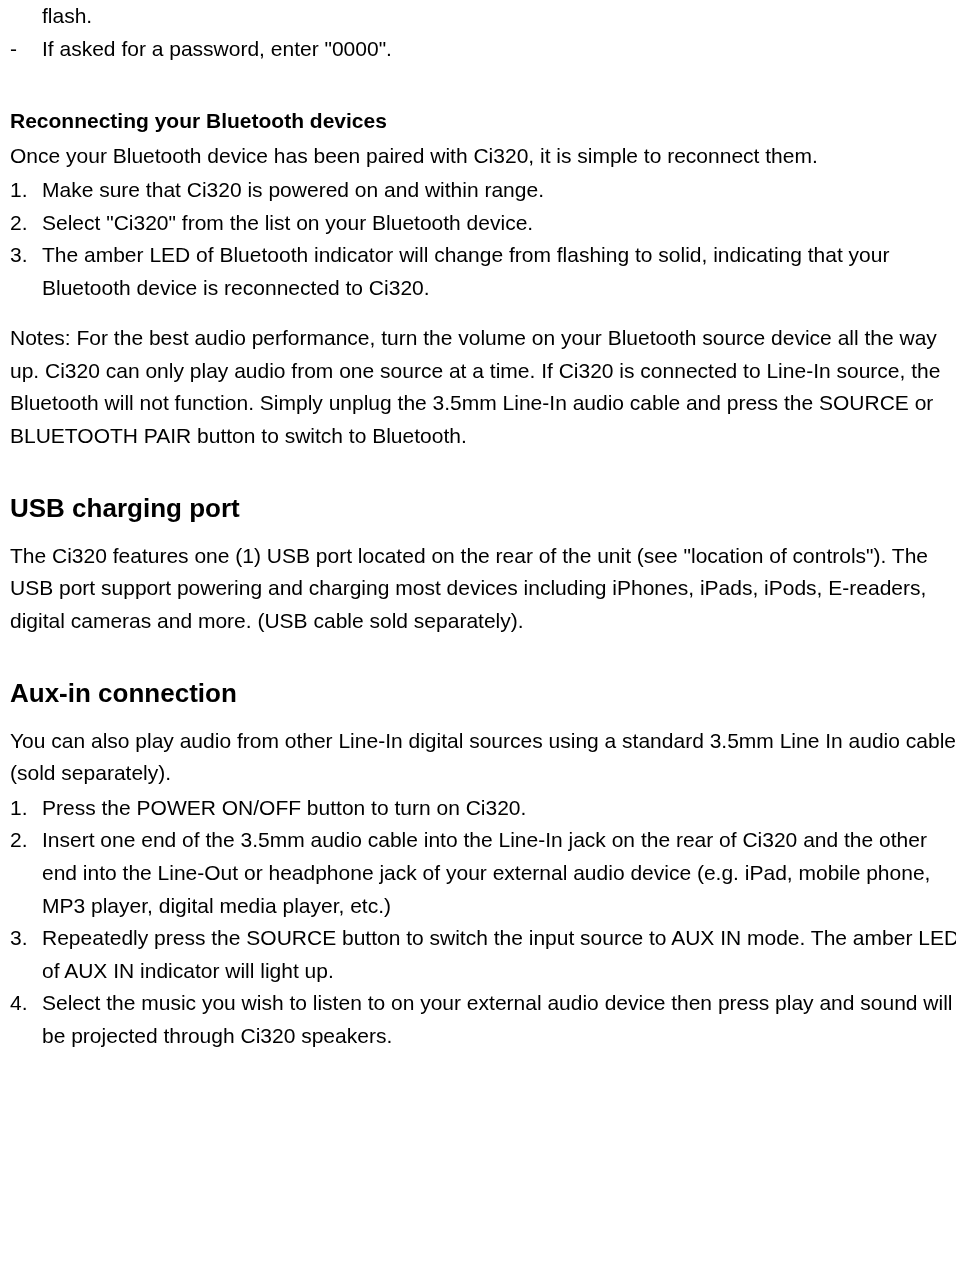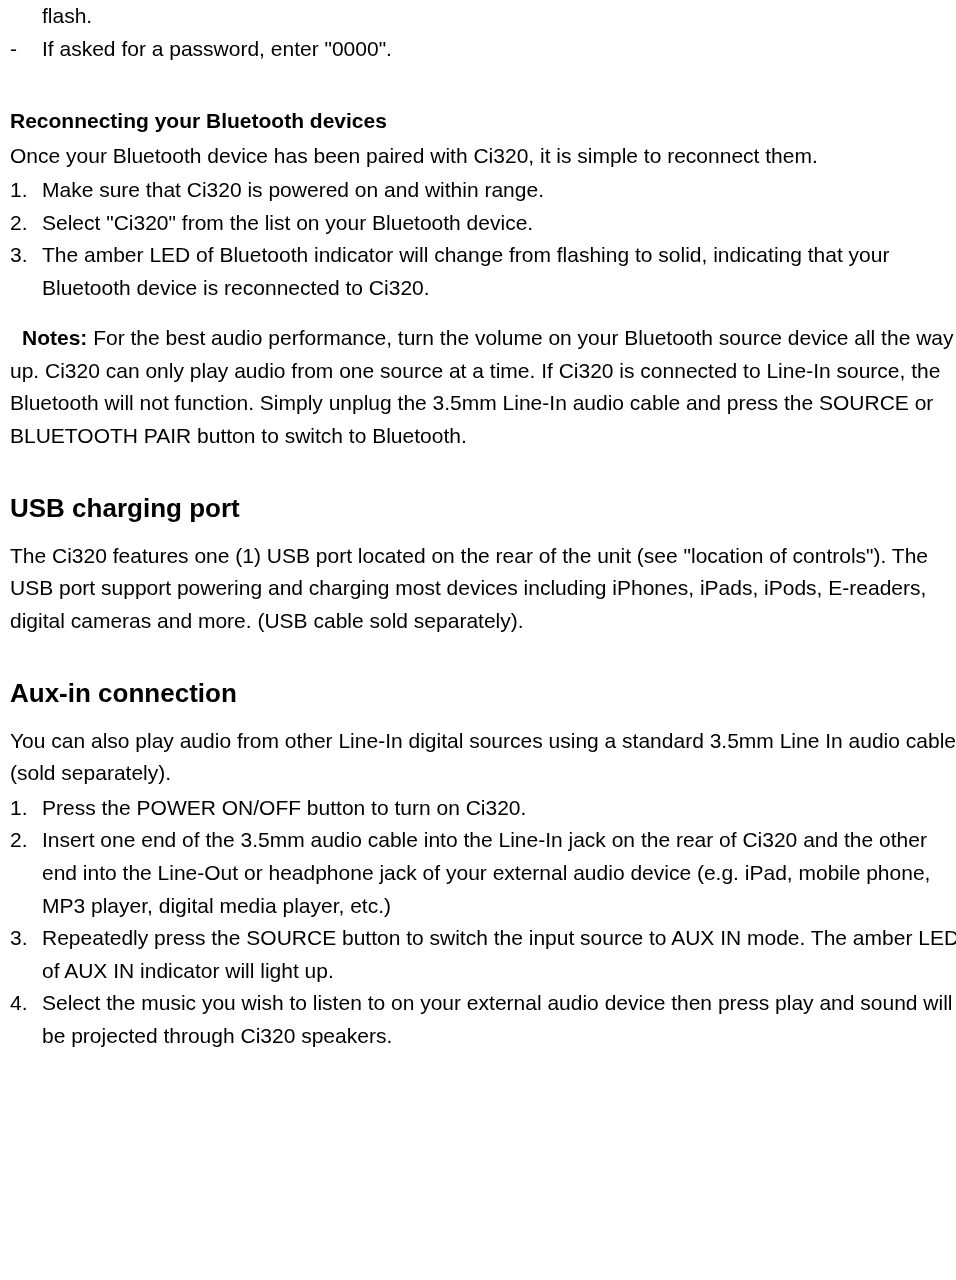--- a/index.html
+++ b/index.html
@@ -40,22 +40,21 @@
     .list-content {
       flex: 1;
     }
     .dash-row .list-marker {
       width: 32px;
     }
     .para {
       margin: 0 0 2px 0;
     }
     .notes-label {
-      font-weight: bold;
-      margin-left: 12px;
+      font-weight: normal;
     }
   </style>
 </head>
 <body>
 
 <div class="list-row">
   <div class="list-marker"></div>
   <div class="list-content">flash.</div>
 </div>
 <div class="list-row dash-row">

